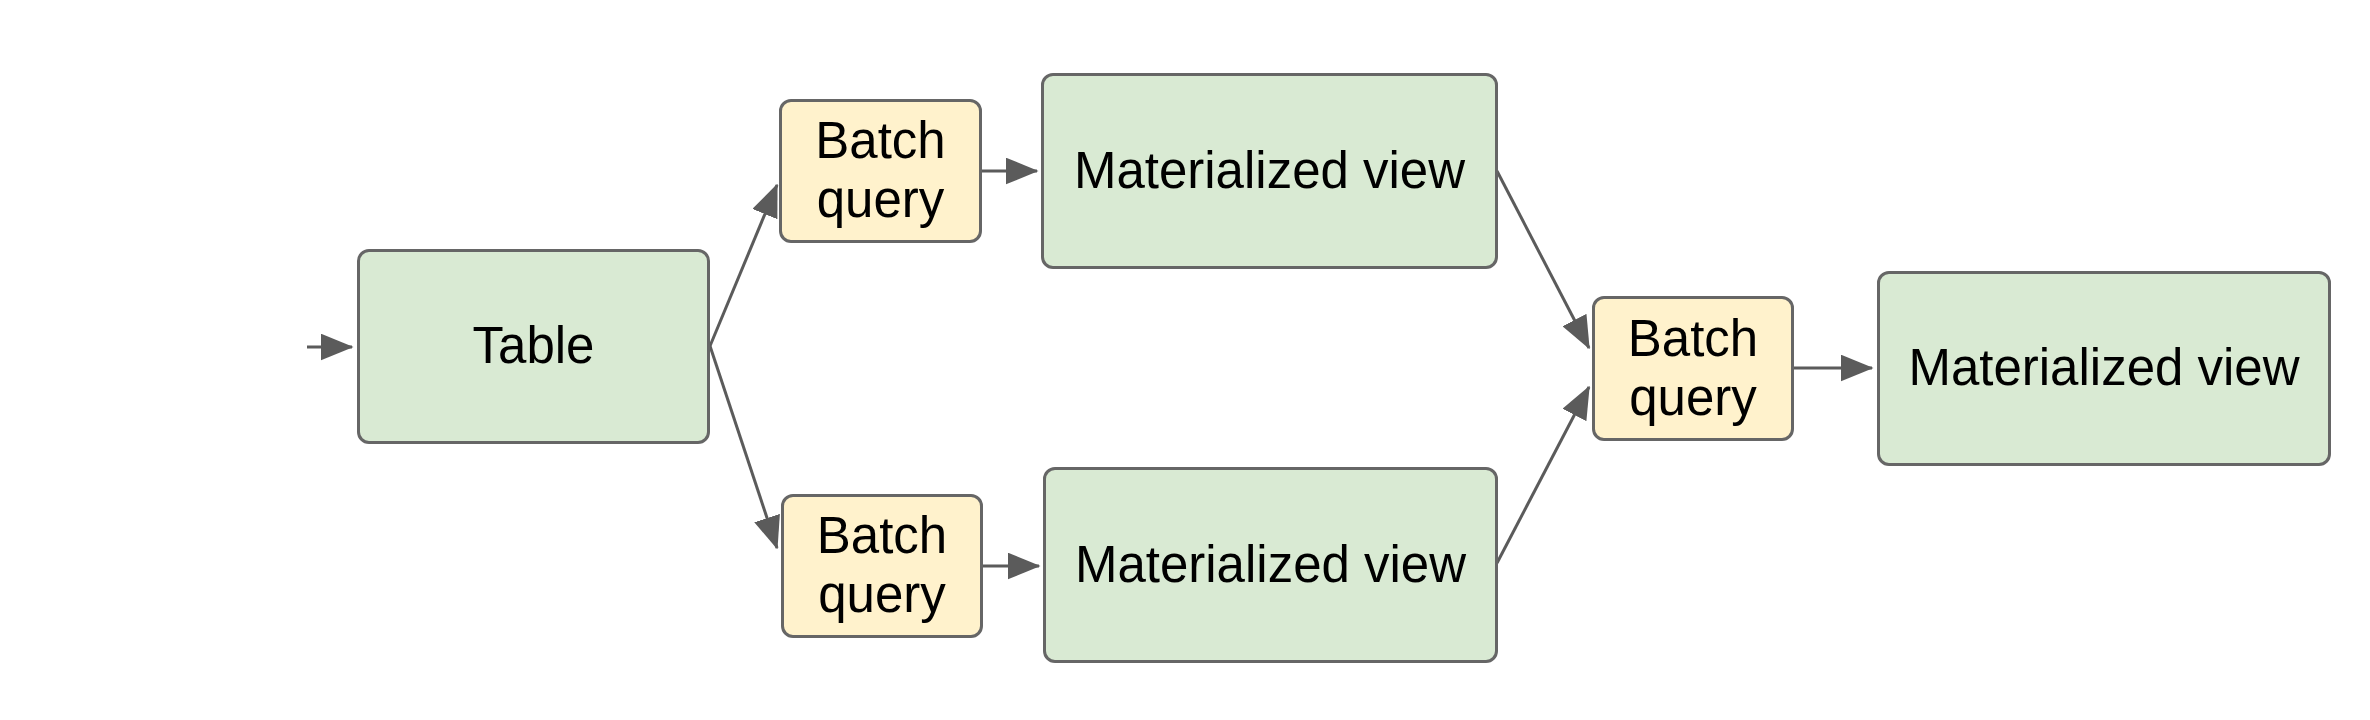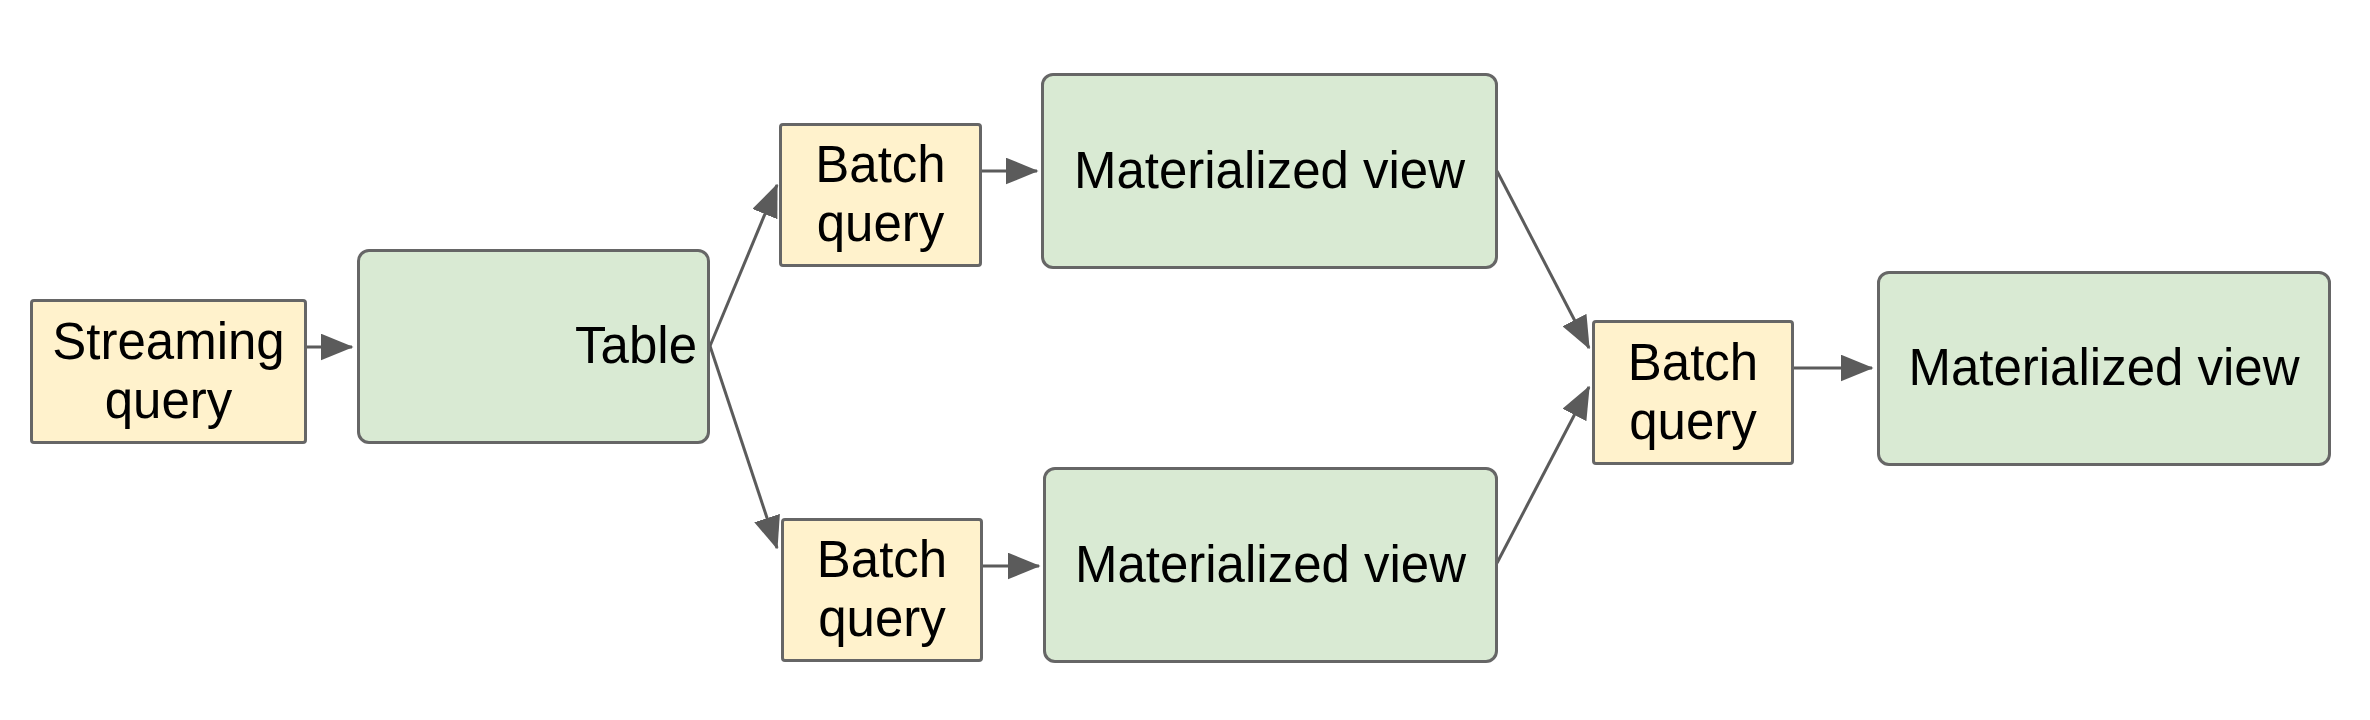--- a/index.html
+++ b/index.html
@@ -24,22 +24,21 @@
     justify-content: center;
     text-align: center;
     font-size: 51px;
     line-height: 1.15;
     color: var(--text, #000000);
     padding: 0 10px;
   }
   .node.query {
     background: var(--query-fill, #fff2cc);
     border: 3px solid var(--border, #666666);
-    border-radius: 4px;
-    margin-top: 24px;
+    border-radius: 12px;
   }
   .node.view {
     background: var(--view-fill, #d9ead3);
     border: 3px solid var(--border, #666666);
     border-radius: 12px;
   }
 </style>
 </head>
 <body>
 
@@ -56,25 +55,22 @@
       <line x1="710" y1="346" x2="777" y2="185" marker-end="url(#arrowhead)"></line>
       <line x1="710" y1="346" x2="777" y2="548" marker-end="url(#arrowhead)"></line>
       <line x1="982" y1="171" x2="1037" y2="171" marker-end="url(#arrowhead)"></line>
       <line x1="983" y1="566" x2="1039" y2="566" marker-end="url(#arrowhead)"></line>
       <line x1="1497" y1="171" x2="1589" y2="348" marker-end="url(#arrowhead)"></line>
       <line x1="1497" y1="563" x2="1589" y2="387" marker-end="url(#arrowhead)"></line>
       <line x1="1794" y1="368" x2="1872" y2="368" marker-end="url(#arrowhead)"></line>
     </g>
   </svg>
 
-  <div class="node query" style="left:30px;   top:275px; width:277px; height:145px;">
-    <span>Streaming query</span>
-  </div>
 
-  <div class="node view" style="left:357px;  top:249px; width:353px; height:195px;justify-content:flex-end;">
+  <div class="node view" style="left:357px;  top:249px; width:353px; height:195px;">
     <span>Table</span>
   </div>
 
   <div class="node query" style="left:779px;  top:99px;  width:203px; height:144px;">
     <span>Batch query</span>
   </div>
 
   <div class="node view" style="left:1041px; top:73px;  width:457px; height:196px;">
     <span>Materialized view</span>
   </div>

